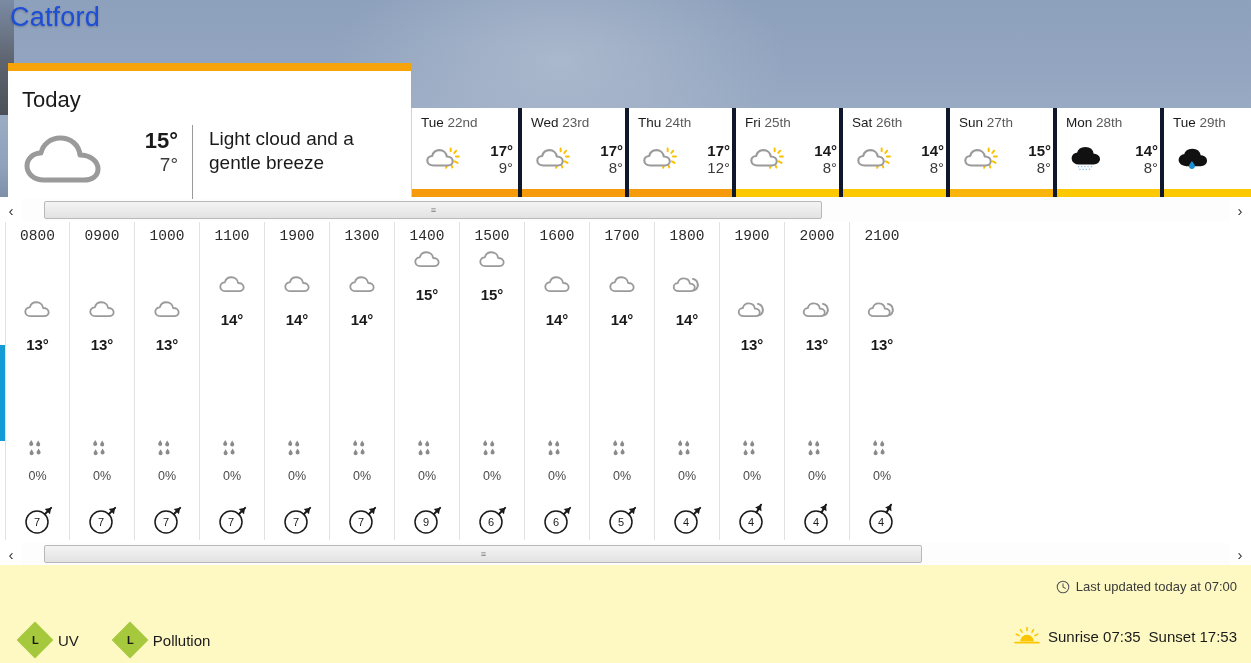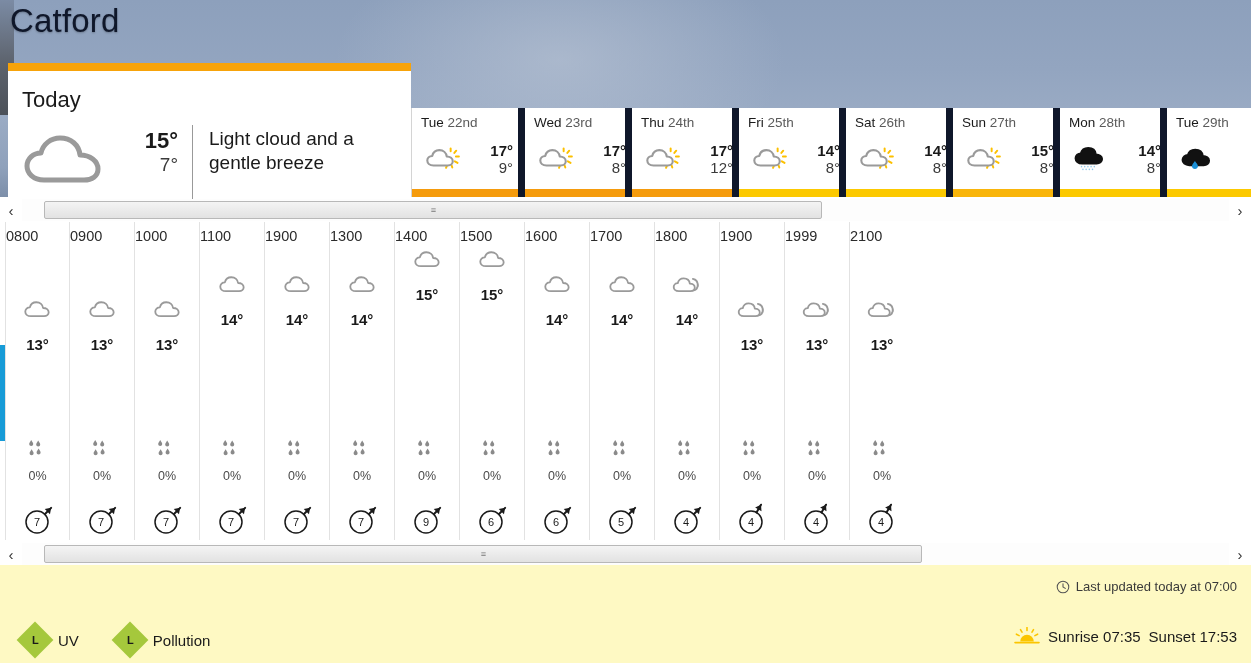--- a/index.html
+++ b/index.html
@@ -21,21 +21,21 @@
       radial-gradient(ellipse 300px 160px at 560px 60px, rgba(190,200,215,0.55), rgba(190,200,215,0) 75%),
       linear-gradient(to bottom, #8da0bc 0%, #93a5c0 35%, #9aabc4 60%, #8fa1bb 85%, #7d8fa9 100%);
     filter: blur(0px);
   }
   .hero-dark-left {
     position: absolute; left: 0; top: 0; width: 14px; height: 115px;
     background: linear-gradient(to bottom, #7b8ba4 0%, #5d636d 55%, #4c5159 100%);
   }
   .city-title {
     position: absolute; left: 10px; top: 2px;
-    font-size: 33px; color: #0f172a; font-weight: 400;
+    font-size: 27px; color: #1d4ed8; font-weight: 400;
     letter-spacing: 0.2px; text-shadow: 0 1px 2px rgba(0,0,0,.25);
   }
 
   
   .today-panel {
     position: absolute; left: 8px; top: 63px; width: 403px; height: 152px;
     background: #ffffff; border-top: 8px solid var(--accent, #f7a30a);
   }
   .today-label {
     position: absolute; left: 14px; top: 16px;
@@ -58,21 +58,21 @@
     padding: 4px 0 0 16px; font-size: 19px; color: #1a1a1a; line-height: 1.28; max-width: 210px;
   }
 
   
   .daystrip {
     position: absolute; left: 411px; top: 108px; width: 840px; height: 89px;
     display: flex; overflow: hidden;
   }
   .daytab {
     position: relative; width: 107px; height: 89px; background: #ffffff;
-    border-left: 7px solid #0f172a; flex: 0 0 auto;
+    border-left: 4px solid #0f172a; flex: 0 0 auto;
   }
   .daytab:first-child { border-left: 1px solid #d4d4d4; }
   .daytab .dlabel {
     position: absolute; left: 9px; top: 7px; font-size: 13.5px; color: #1a1a1a; white-space: nowrap;
   }
   .daytab .dlabel .dnum { color: #5a5a5a; }
   .daytab .drow {
     position: absolute; left: 0; top: 26px; width: 107px; height: 50px;
     display: flex; align-items: center;
   }
@@ -106,22 +106,22 @@
   .hourly {
     position: absolute; left: 5px; top: 222px; width: 906px; height: 318px;
     background: #ffffff; display: flex; overflow: hidden;
   }
   .hcol {
     position: relative; width: 65px; height: 318px; flex: 0 0 auto;
     border-right: 1px solid #e2e2e2;
   }
   .hcol:first-child { border-left: 1px solid #e2e2e2; }
   .h-time {
-    position: absolute; left: 0; top: 6px; width: 100%; text-align: left;
-    font-size: 14.5px; color: #2b2b2b;
+    position: absolute; left: 0; top: 6px; width: 100%; text-align: center;
+    font-size: 14.5px; color: #2b2b2b; font-family: Liberation Mono, monospace;
   }
   .h-wxblock { position: absolute; left: 0; width: 100%; text-align: center; }
   .h-wxblock .ic { display: block; height: 34px; }
   .h-temp {
     display: block; font-size: 15px; font-weight: bold; color: #1a1a1a; margin-top: 2px;
   }
   .h-precip {
     position: absolute; left: 0; top: 440px; width: 100%; text-align: center;
   }
   .h-precip .pic { display: block; height: 26px; }
@@ -699,21 +699,21 @@
        <span class="pval">0%</span>
      </div>
      <div class="h-wind" style="top:280px"><svg width="34" height="34" viewBox="0 0 34 34" aria-hidden="true">
     <circle cx="16" cy="20" r="11" fill="none" stroke="#1a1a1a" stroke-width="1.5"></circle>
     <text x="16" y="24" text-anchor="middle" font-size="11" font-family="Liberation Sans, sans-serif" fill="#1a1a1a">4</text>
     <line x1="21.5" y1="10.473720558371175" x2="26" y2="2.679491924311229" stroke="#1a1a1a" stroke-width="2" stroke-linecap="round"></line>
     <polygon points="26,2.679491924311229 19.6,3.879491924311229 24.8,9.07949192431123" transform="rotate(-15 26 2.679491924311229)" fill="#1a1a1a"></polygon>
   </svg></div>
       </div>
       <div class="hcol">
-        <div class="h-time">1999</div>
+        <div class="h-time">2000</div>
 
      <div class="h-wxblock" style="top:78px">
        <span class="ic"><svg width="29.759999999999998" height="19.84" viewBox="0 0 52 32">
         <path d="M38 6.5 C43 7.5 46.5 11.5 46.5 16.5 C46.5 21 43.6 24.6 39.6 25.8 C43.8 24 46 20.4 45 16 C44.2 12 41.4 8.6 38 6.5 Z" fill="#9a9a9a"></path>
         <path d="M36.5 5.5 C41.5 6.5 45 11 45 16 C45 21 41.4 25 36.6 25.8" fill="none" stroke="#9a9a9a" stroke-width="3.2" stroke-linecap="round"></path>
         <path d="M12 27 C6 27 3 23.4 3 19.8 C3 16 6 13 10 13 C11.2 7.8 15.4 4.5 20.4 4.5 C26.4 4.5 30.6 8.4 31.2 13.8 C36.2 13.8 39.8 16.8 39.8 20.6 C39.8 24.3 36.6 27 32.4 27 Z" fill="#ffffff" stroke="#9a9a9a" stroke-width="3.2" stroke-linejoin="round"></path>
             </svg></span>
        <span class="h-temp">13°</span>
      </div>
      <div class="h-precip" style="top:218px">

